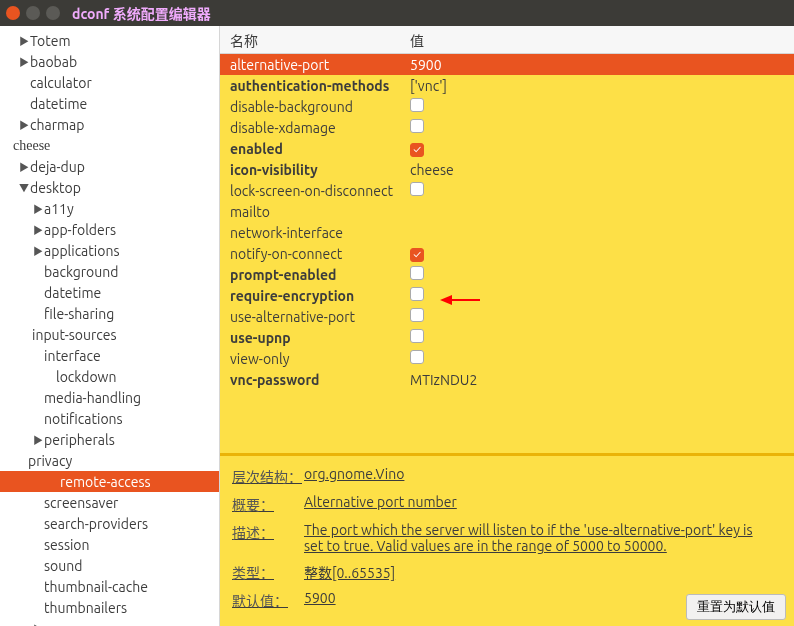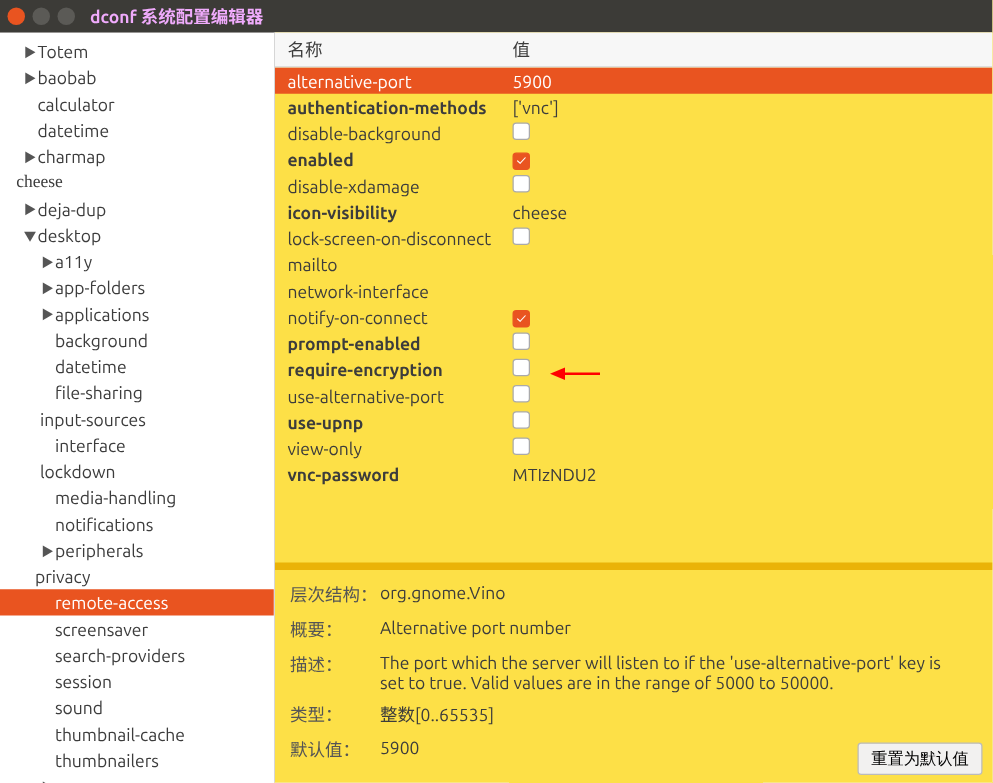--- a/index.html
+++ b/index.html
@@ -26,21 +26,21 @@
 .row.selected { background: #e95420; color: #fff; }
 .row .rn { width: 180px; padding-left: 10px; }
 .row .rv { flex: 1; padding-left: 10px; position: relative; }
 .bold { font-weight: bold; }
 .chk { width: 14px; height: 14px; border: 1px solid #aaa; border-radius: 3px; display: inline-flex; align-items: center; justify-content: center; background: #fff; }
 .chk.checked { background: #e95420; border-color: #e95420; color: #fff; }
 .chk.checked::after { content: "✓"; font-size: 11px; line-height: 1; }
 .arrow-ptr { position: absolute; left: 40px; top: 2px; color: #ff0000; font-size: 16px; font-weight: bold; }
 .arrow-ptr::before { content: ""; display: inline-block; width: 0; height: 0; border-top: 5px solid transparent; border-bottom: 5px solid transparent; border-right: 12px solid #ff0000; vertical-align: middle; }
 .arrow-ptr::after { content: ""; display: inline-block; width: 28px; height: 2px; background: #ff0000; vertical-align: middle; }
-.details { border-top: 6px solid #eab308; padding: 10px 28px 8px 12px; position: relative; }
+.details { border-top: 3px solid #eab308; padding: 10px 28px 8px 12px; position: relative; text-decoration: underline; }
 .drow { display: flex; margin-bottom: 8px; align-items: flex-start; }
 .dlabel { width: 72px; color: #555; }
 .dval { flex: 1; color: #3c3c3c; }
 .reset-btn { position: absolute; right: 8px; bottom: 6px; border: 1px solid #bbb; background: #f2f1f0; padding: 3px 10px; border-radius: 3px; font-size: 13px; }
 </style>
 </head>
 <body>
 
 <div class="titlebar">
   <span class="wbtn close"></span>
@@ -108,41 +108,41 @@
         <span class="tree-label">file-sharing</span>
       </div>
       <div class="tree-item" style="padding-left: 20px;">
         <span class="arrow"></span>
         <span class="tree-label">input-sources</span>
       </div>
       <div class="tree-item" style="padding-left: 32px;">
         <span class="arrow"></span>
         <span class="tree-label">interface</span>
       </div>
-      <div class="tree-item" style="padding-left: 20px;">
+      <div class="tree-item" style="padding-left: 44px;">
         <span class="arrow"></span>
         <span class="tree-label">lockdown</span>
       </div>
       <div class="tree-item" style="padding-left: 32px;">
         <span class="arrow"></span>
         <span class="tree-label">media-handling</span>
       </div>
       <div class="tree-item" style="padding-left: 32px;">
         <span class="arrow"></span>
         <span class="tree-label">notifications</span>
       </div>
       <div class="tree-item" style="padding-left: 32px;">
         <span class="arrow">▶</span>
         <span class="tree-label">peripherals</span>
       </div>
       <div class="tree-item" style="padding-left: 16px;">
         <span class="arrow"></span>
         <span class="tree-label">privacy</span>
       </div>
-      <div class="tree-item selected" style="padding-left: 32px; text-align: right;">
+      <div class="tree-item selected" style="padding-left: 48px; text-align: right;">
         <span class="arrow"></span>
         <span class="tree-label">remote-access</span>
       </div>
       <div class="tree-item" style="padding-left: 32px;">
         <span class="arrow"></span>
         <span class="tree-label">screensaver</span>
       </div>
       <div class="tree-item" style="padding-left: 32px;">
         <span class="arrow"></span>
         <span class="tree-label">search-providers</span>
@@ -180,26 +180,26 @@
         </div>
         <div class="row">
           <div class="rn bold">authentication-methods</div>
           <div class="rv"><span>['vnc']</span></div>
         </div>
         <div class="row">
           <div class="rn">disable-background</div>
           <div class="rv"><span class="chk"></span></div>
         </div>
         <div class="row">
+          <div class="rn">disable-xdamage</div>
+          <div class="rv"><span class="chk"></span></div>
+        </div>
+        <div class="row">
           <div class="rn bold">enabled</div>
           <div class="rv"><span class="chk checked"></span></div>
-        </div>
-        <div class="row">
-          <div class="rn">disable-xdamage</div>
-          <div class="rv"><span class="chk"></span></div>
         </div>
         <div class="row">
           <div class="rn bold">icon-visibility</div>
           <div class="rv"><span>cheese</span></div>
         </div>
         <div class="row">
           <div class="rn">lock-screen-on-disconnect</div>
           <div class="rv"><span class="chk"></span></div>
         </div>
         <div class="row">

